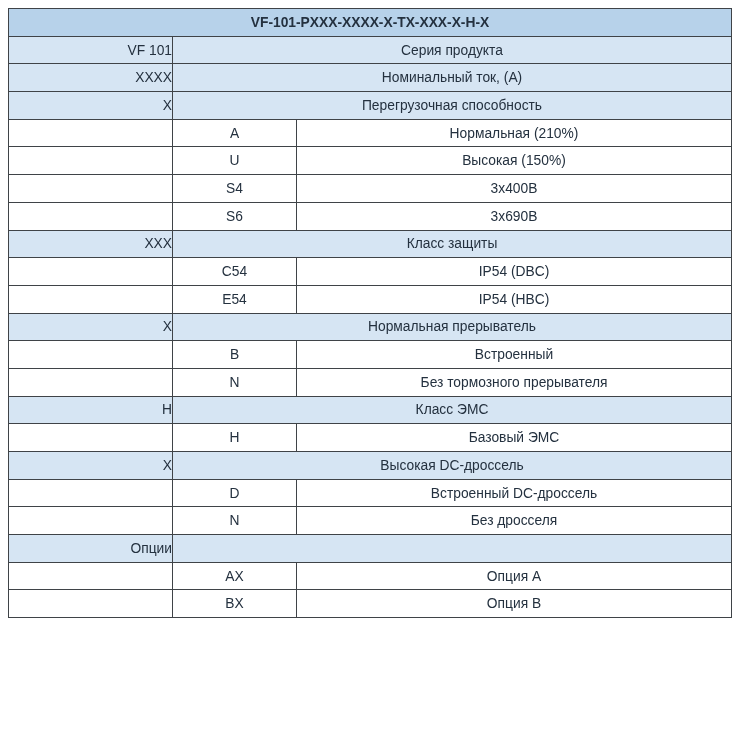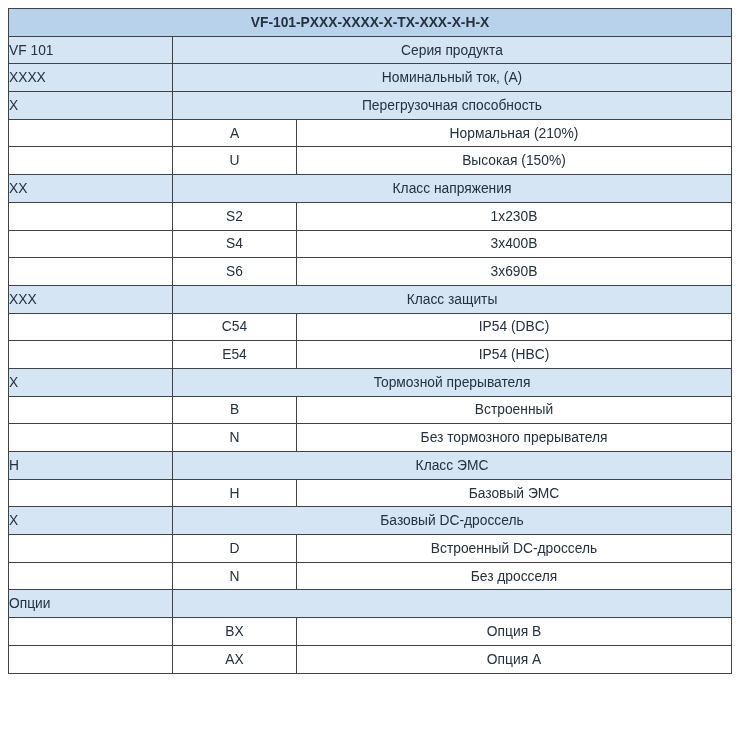--- a/index.html
+++ b/index.html
@@ -44,21 +44,21 @@
     height: 25px;
     color: var(--text-color, #24313f);
   }
   tr.category td {
     background: var(--category-bg, #d6e5f3);
   }
   tr.option td {
     background: var(--row-bg, #ffffff);
   }
   td.code-cell {
-    text-align: left;
+    text-align: right;
   }
   td.label-cell {
     text-align: center;
     padding-left: 12px;
   }
   td.mid-cell {
     text-align: center;
   }
   td.empty-cell {
     background: var(--row-bg, #ffffff);
@@ -94,29 +94,20 @@
         <tr class="option">
           <td class="empty-cell"></td>
           <td class="mid-cell">A</td>
           <td class="label-cell">Нормальная (210%)</td>
         </tr>
         <tr class="option">
           <td class="empty-cell"></td>
           <td class="mid-cell">U</td>
           <td class="label-cell">Высокая (150%)</td>
         </tr>
-        <tr class="category">
-          <td class="code-cell">XX</td>
-          <td class="label-cell" colspan="2">Класс напряжения</td>
-        </tr>
-        <tr class="option">
-          <td class="empty-cell"></td>
-          <td class="mid-cell">S2</td>
-          <td class="label-cell">1x230В</td>
-        </tr>
         <tr class="option">
           <td class="empty-cell"></td>
           <td class="mid-cell">S4</td>
           <td class="label-cell">3x400В</td>
         </tr>
         <tr class="option">
           <td class="empty-cell"></td>
           <td class="mid-cell">S6</td>
           <td class="label-cell">3x690В</td>
         </tr>
@@ -129,21 +120,21 @@
           <td class="mid-cell">C54</td>
           <td class="label-cell">IP54 (DBC)</td>
         </tr>
         <tr class="option">
           <td class="empty-cell"></td>
           <td class="mid-cell">E54</td>
           <td class="label-cell">IP54 (HBC)</td>
         </tr>
         <tr class="category">
           <td class="code-cell">X</td>
-          <td class="label-cell" colspan="2">Тормозной прерывателя</td>
+          <td class="label-cell" colspan="2">Нормальная прерыватель</td>
         </tr>
         <tr class="option">
           <td class="empty-cell"></td>
           <td class="mid-cell">B</td>
           <td class="label-cell">Встроенный</td>
         </tr>
         <tr class="option">
           <td class="empty-cell"></td>
           <td class="mid-cell">N</td>
           <td class="label-cell">Без тормозного прерывателя</td>
@@ -152,41 +143,41 @@
           <td class="code-cell">H</td>
           <td class="label-cell" colspan="2">Класс ЭМС</td>
         </tr>
         <tr class="option">
           <td class="empty-cell"></td>
           <td class="mid-cell">H</td>
           <td class="label-cell">Базовый ЭМС</td>
         </tr>
         <tr class="category">
           <td class="code-cell">X</td>
-          <td class="label-cell" colspan="2">Базовый DC-дроссель</td>
+          <td class="label-cell" colspan="2">Высокая DC-дроссель</td>
         </tr>
         <tr class="option">
           <td class="empty-cell"></td>
           <td class="mid-cell">D</td>
           <td class="label-cell">Встроенный DC-дроссель</td>
         </tr>
         <tr class="option">
           <td class="empty-cell"></td>
           <td class="mid-cell">N</td>
           <td class="label-cell">Без дросселя</td>
         </tr>
         <tr class="category">
           <td class="code-cell">Опции</td>
           <td class="label-cell" colspan="2"></td>
         </tr>
         <tr class="option">
           <td class="empty-cell"></td>
-          <td class="mid-cell">BX</td>
-          <td class="label-cell">Опция B</td>
+          <td class="mid-cell">AX</td>
+          <td class="label-cell">Опция A</td>
         </tr>
         <tr class="option">
           <td class="empty-cell"></td>
-          <td class="mid-cell">AX</td>
-          <td class="label-cell">Опция A</td>
+          <td class="mid-cell">BX</td>
+          <td class="label-cell">Опция B</td>
         </tr>
       </tbody>
   </table>
 </div>
 
 </body></html>

